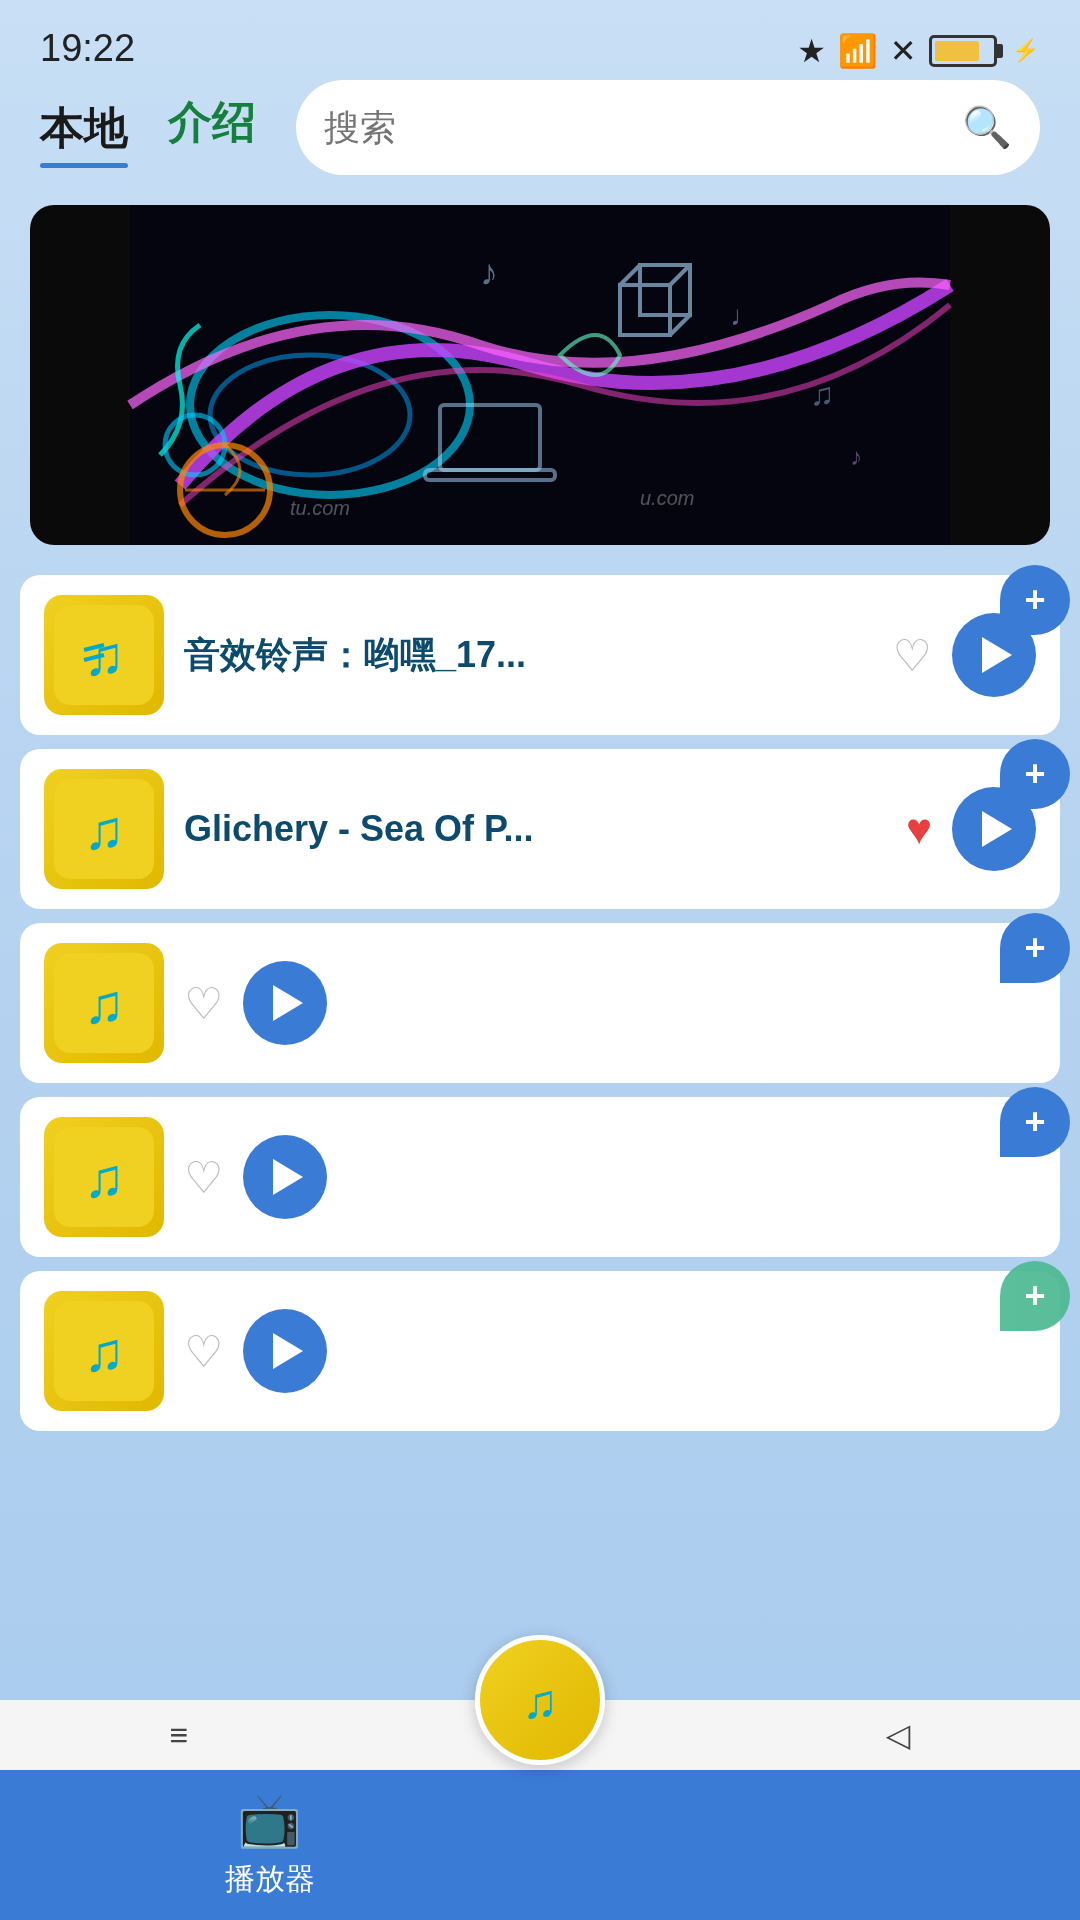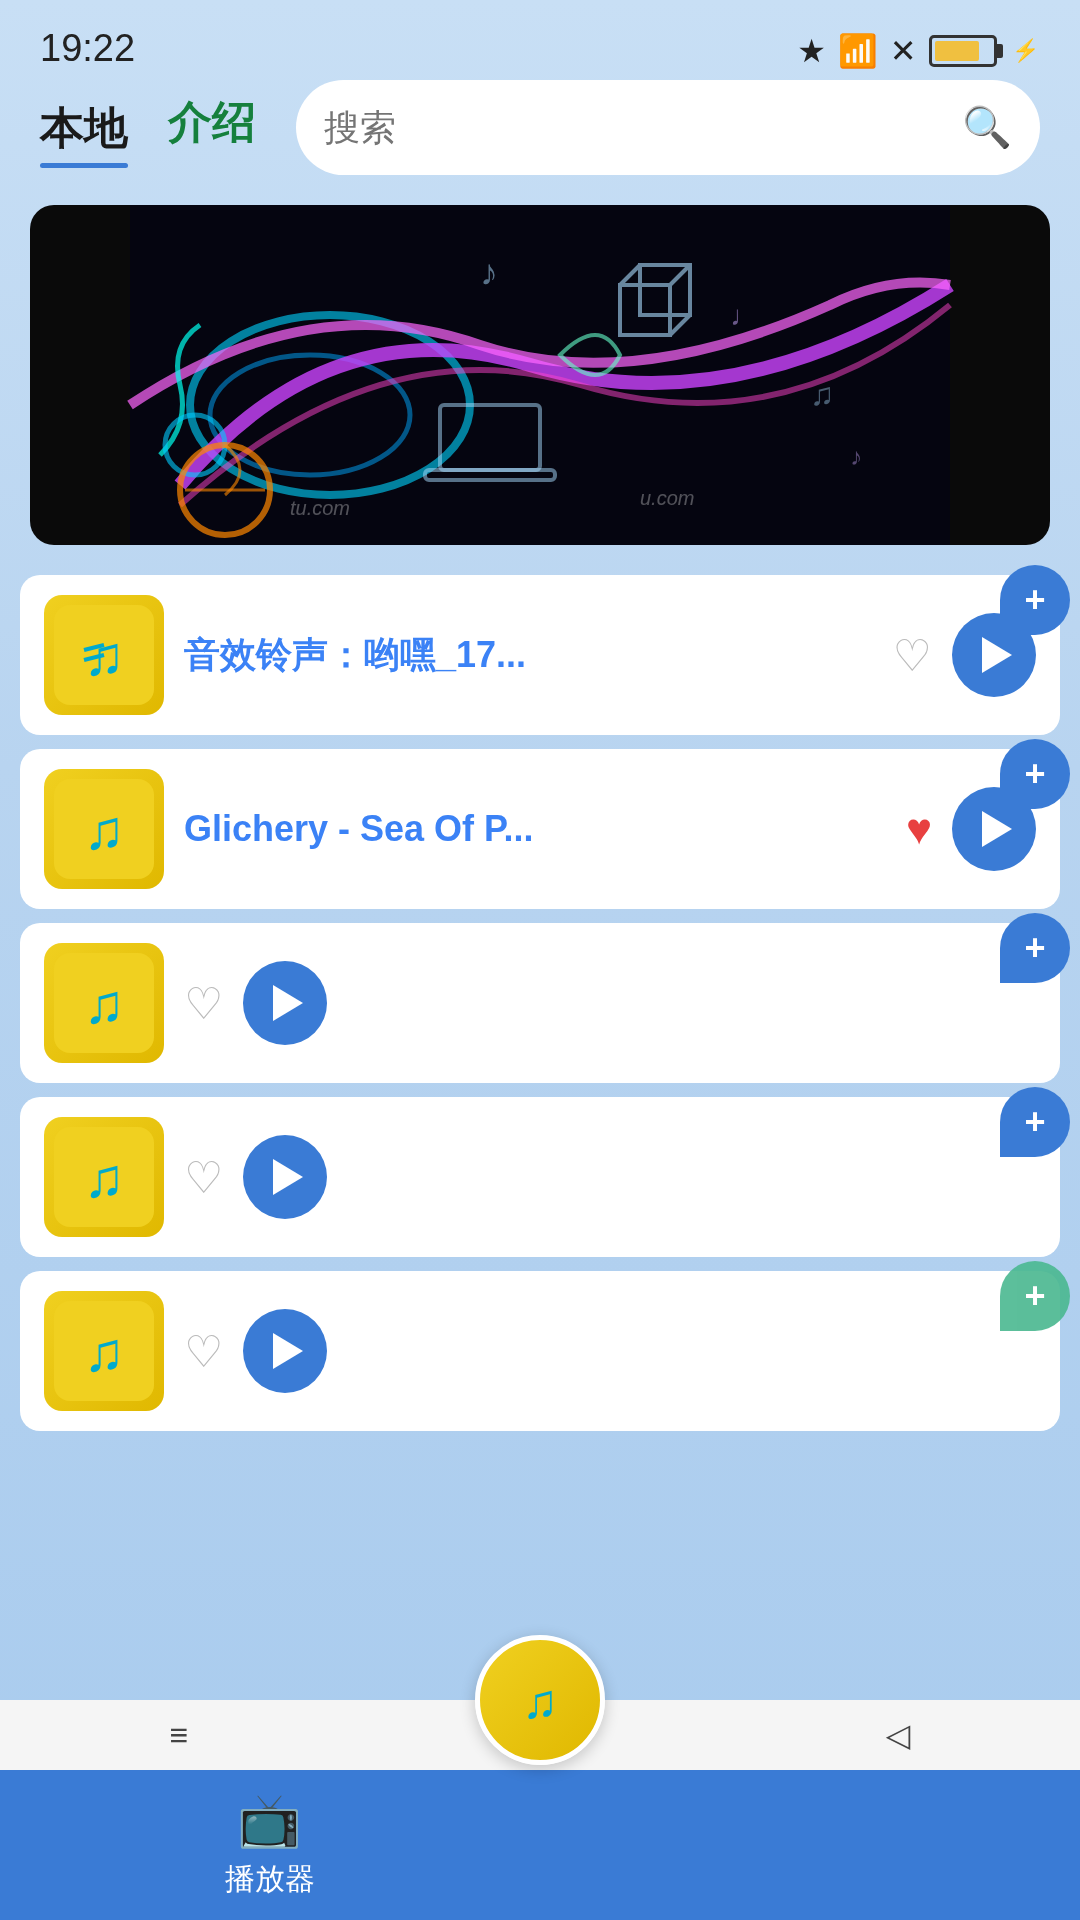--- a/index.html
+++ b/index.html
@@ -161,21 +161,21 @@
       display: flex;
       align-items: center;
       justify-content: center;
       position: relative;
       overflow: hidden;
     }
     .song-title {
       flex: 1;
       font-size: 36px;
       font-weight: 600;
-      color: #3b82f6;
+      color: #0c4a6e;
       white-space: nowrap;
       overflow: hidden;
       text-overflow: ellipsis;
     }
     .song-actions {
       display: flex;
       align-items: center;
       gap: 20px;
       flex-shrink: 0;
     }

